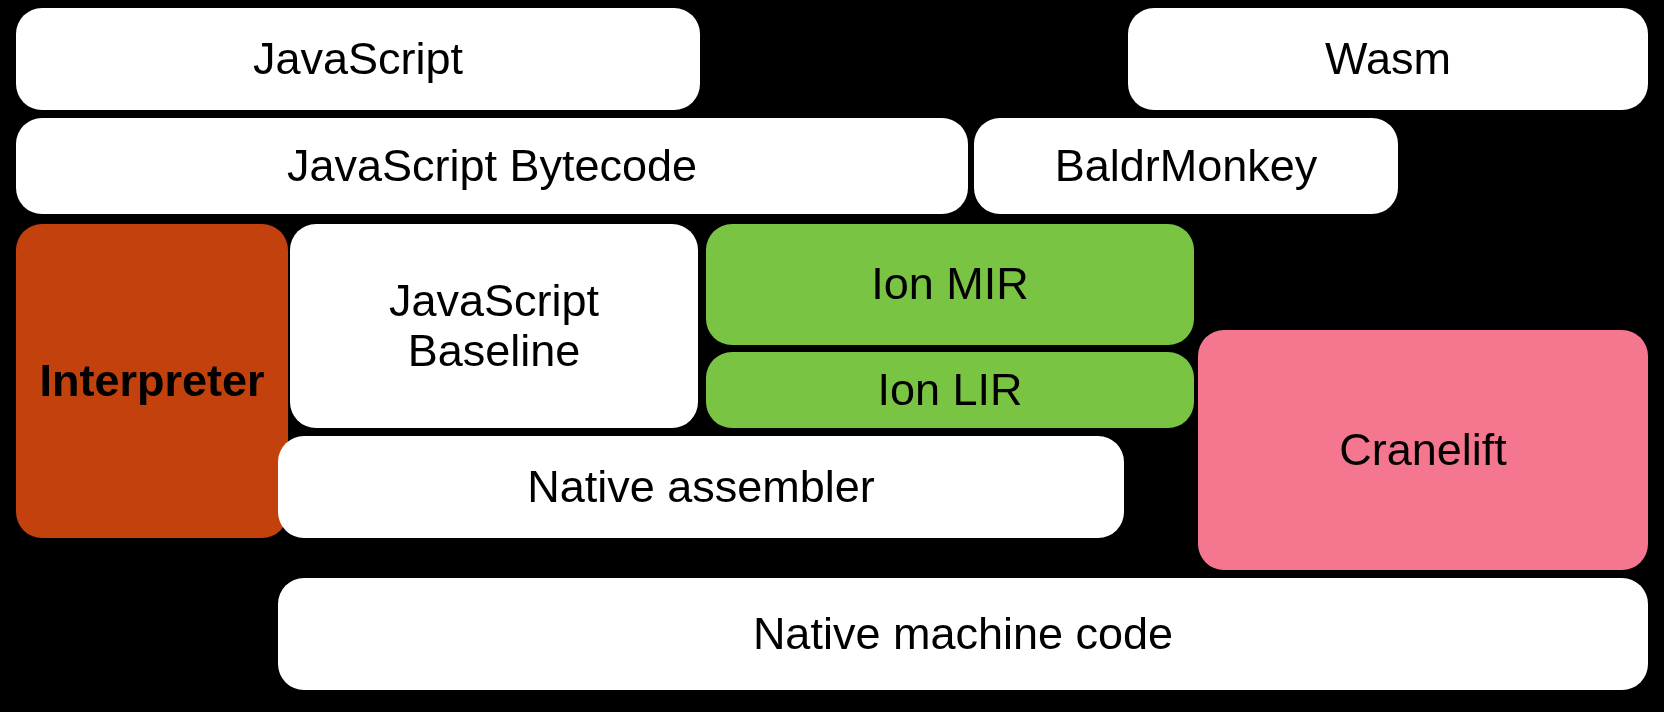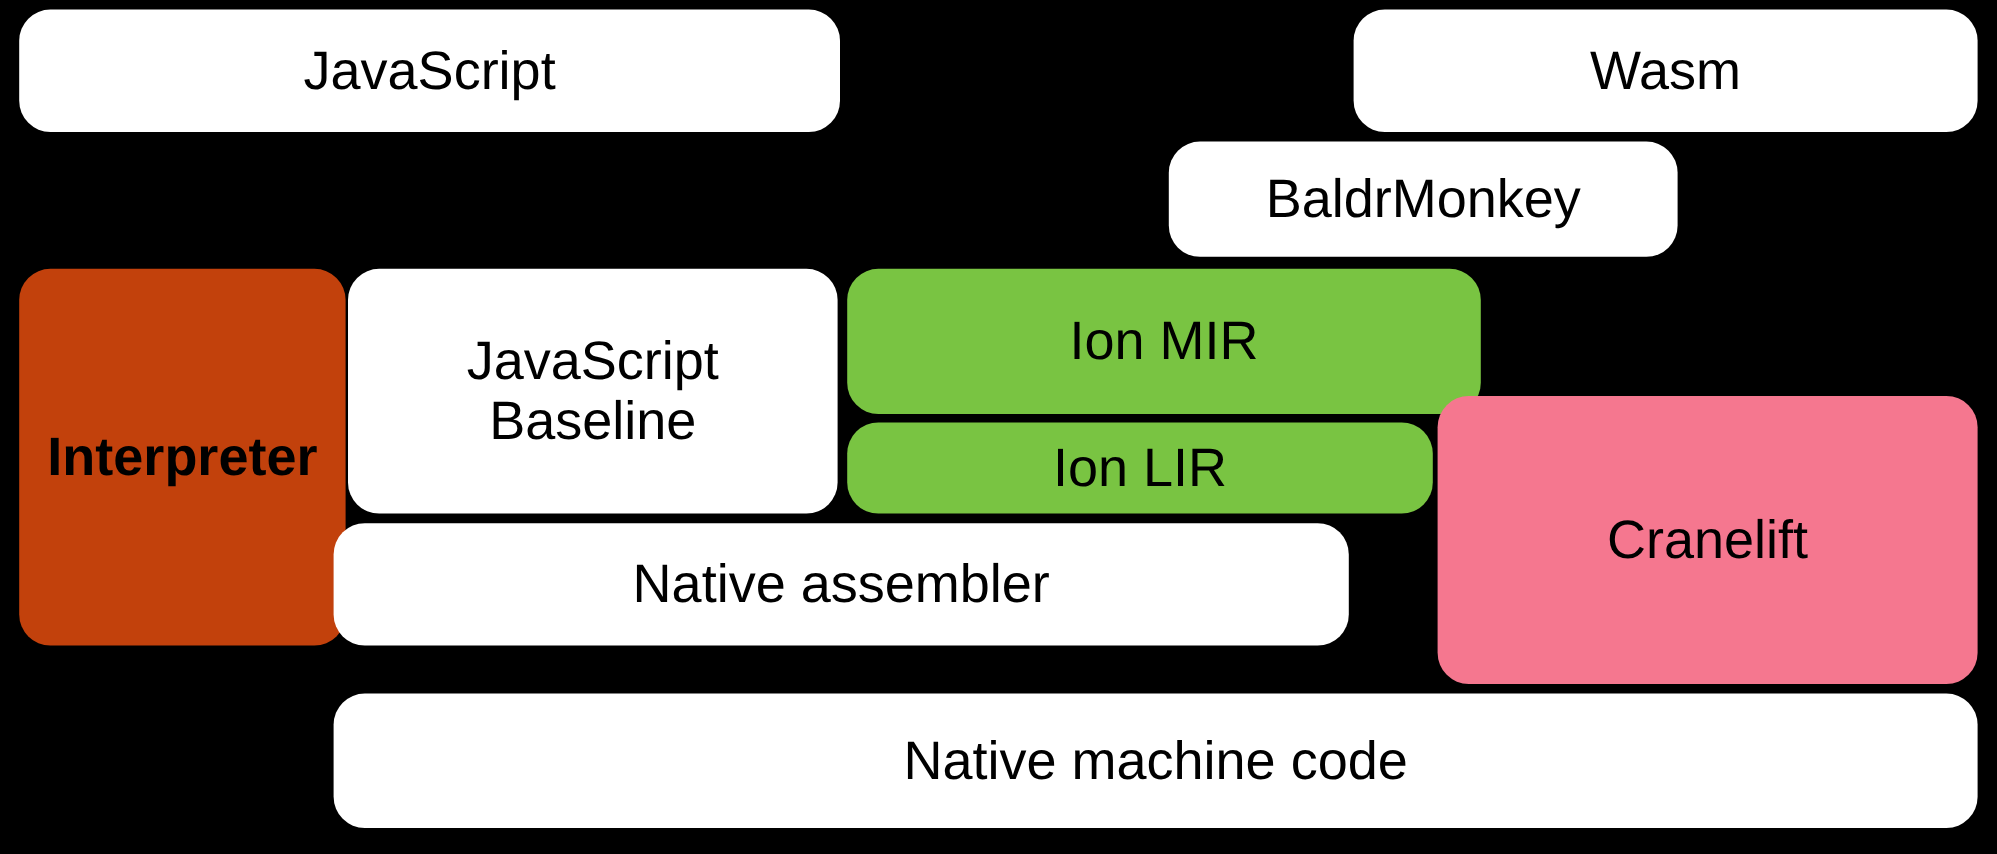--- a/index.html
+++ b/index.html
@@ -43,38 +43,39 @@
   #n-asmjs           { left: 706px;  top: 8px;   width: 416px;  height: 102px; }
   #n-wasm            { left: 1128px; top: 8px;   width: 520px;  height: 102px; }
 
   
   #n-js-bytecode     { left: 16px;   top: 118px; width: 952px;  height: 96px;  }
   #n-baldrmonkey     { left: 974px;  top: 118px; width: 424px;  height: 96px;  }
 
   
   #n-interpreter     { left: 16px;   top: 224px; width: 272px;  height: 314px; }
   #n-js-baseline     { left: 290px;  top: 224px; width: 408px;  height: 204px; }
-  #n-ion-mir         { left: 706px;  top: 224px; width: 528px;  height: 121px; }
+  #n-ion-mir         { left: 706px;  top: 224px; width: 488px;  height: 121px; }
   #n-ion-lir         { left: 706px;  top: 352px; width: 488px;  height: 76px;  }
   #n-macro-assembler { left: 278px;  top: 436px; width: 846px;  height: 102px; }
   #n-cranelift       { left: 1198px; top: 330px; width: 450px;  height: 240px; }
 
   
   #n-native-code     { left: 278px;  top: 578px; width: 1370px; height: 112px; }
 </style>
 </head>
 <body>
 
 <div id="stage">
 
   <div class="node fill-white" id="n-javascript">JavaScript</div>
 
 
   <div class="node fill-white" id="n-wasm">Wasm</div>
 
+  <div class="node fill-white" id="n-js-bytecode">JavaScript Bytecode</div>
 
   <div class="node fill-white" id="n-baldrmonkey">BaldrMonkey</div>
 
   <div class="node fill-gray" id="n-interpreter">Interpreter</div>
 
   <div class="node fill-white" id="n-js-baseline">JavaScript
 Baseline</div>
 
   <div class="node fill-green" id="n-ion-mir">Ion MIR</div>
 

